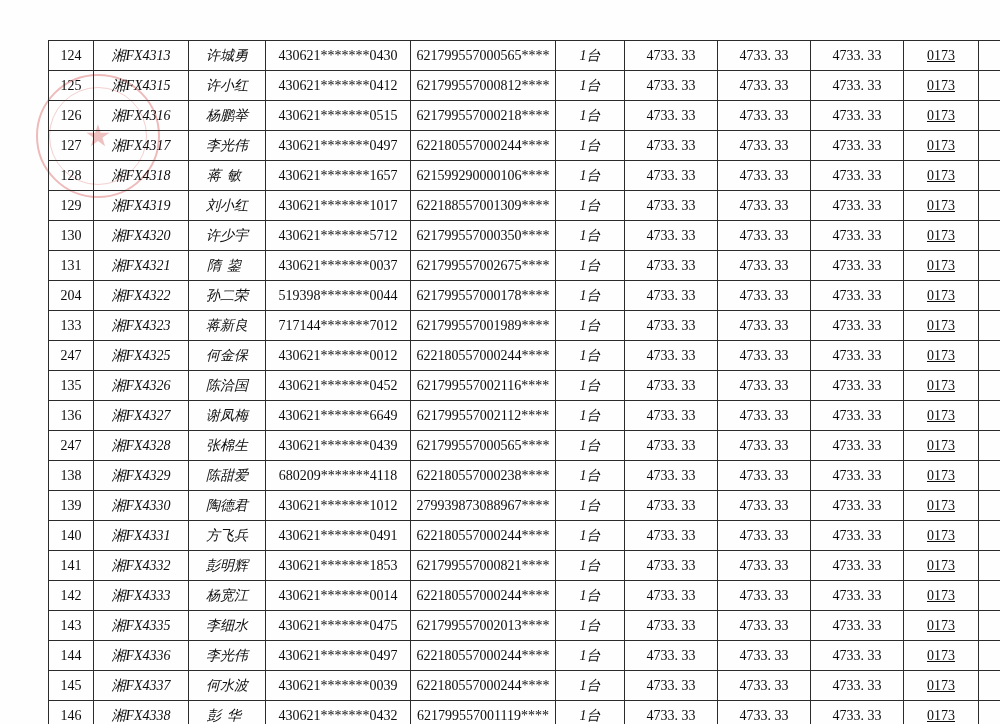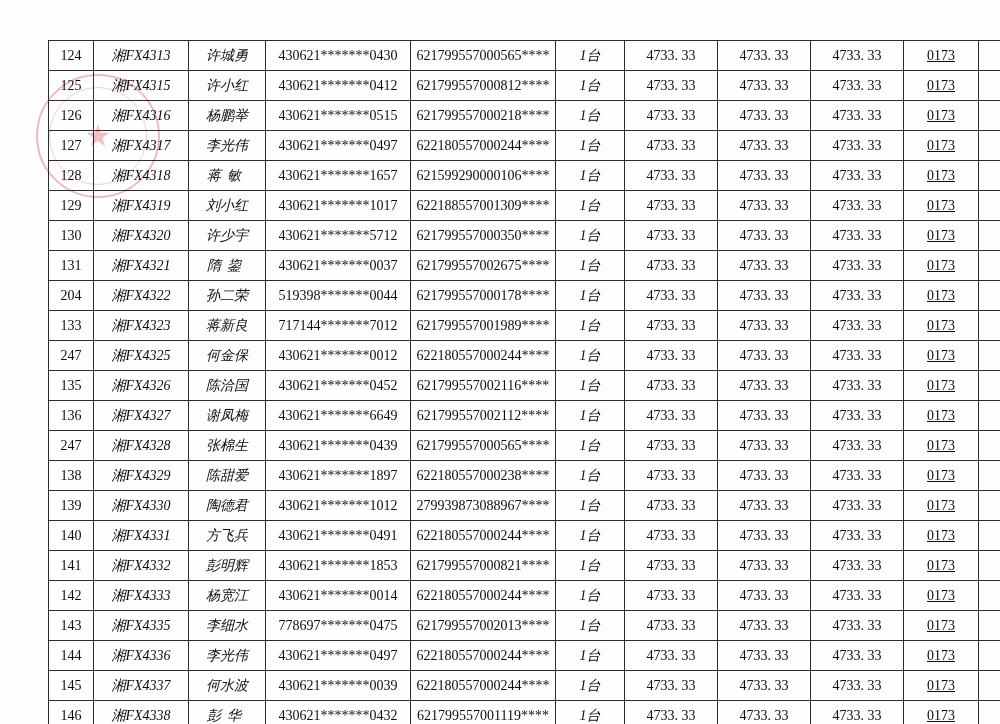--- a/index.html
+++ b/index.html
@@ -278,21 +278,21 @@
             <td class="c-a">4733. 33</td>
             <td class="c-b">4733. 33</td>
             <td class="c-c">4733. 33</td>
             <td class="c-d">0173</td>
             <td class="c-e"></td>
           </tr>
           <tr>
             <td class="c-idx">138</td>
             <td class="c-code">湘FX4329</td>
             <td class="c-name">陈甜爱</td>
-            <td class="c-id">430621*******1897</td>
+            <td class="c-id">680209*******4118</td>
             <td class="c-id">622180557000238****</td>
             <td class="c-qty">1台</td>
             <td class="c-a">4733. 33</td>
             <td class="c-b">4733. 33</td>
             <td class="c-c">4733. 33</td>
             <td class="c-d">0173</td>
             <td class="c-e"></td>
           </tr>
           <tr>
             <td class="c-idx">139</td>
@@ -343,21 +343,21 @@
             <td class="c-a">4733. 33</td>
             <td class="c-b">4733. 33</td>
             <td class="c-c">4733. 33</td>
             <td class="c-d">0173</td>
             <td class="c-e"></td>
           </tr>
           <tr>
             <td class="c-idx">143</td>
             <td class="c-code">湘FX4335</td>
             <td class="c-name">李细水</td>
-            <td class="c-id">778697*******0475</td>
+            <td class="c-id">430621*******0475</td>
             <td class="c-id">621799557002013****</td>
             <td class="c-qty">1台</td>
             <td class="c-a">4733. 33</td>
             <td class="c-b">4733. 33</td>
             <td class="c-c">4733. 33</td>
             <td class="c-d">0173</td>
             <td class="c-e"></td>
           </tr>
           <tr>
             <td class="c-idx">144</td>

